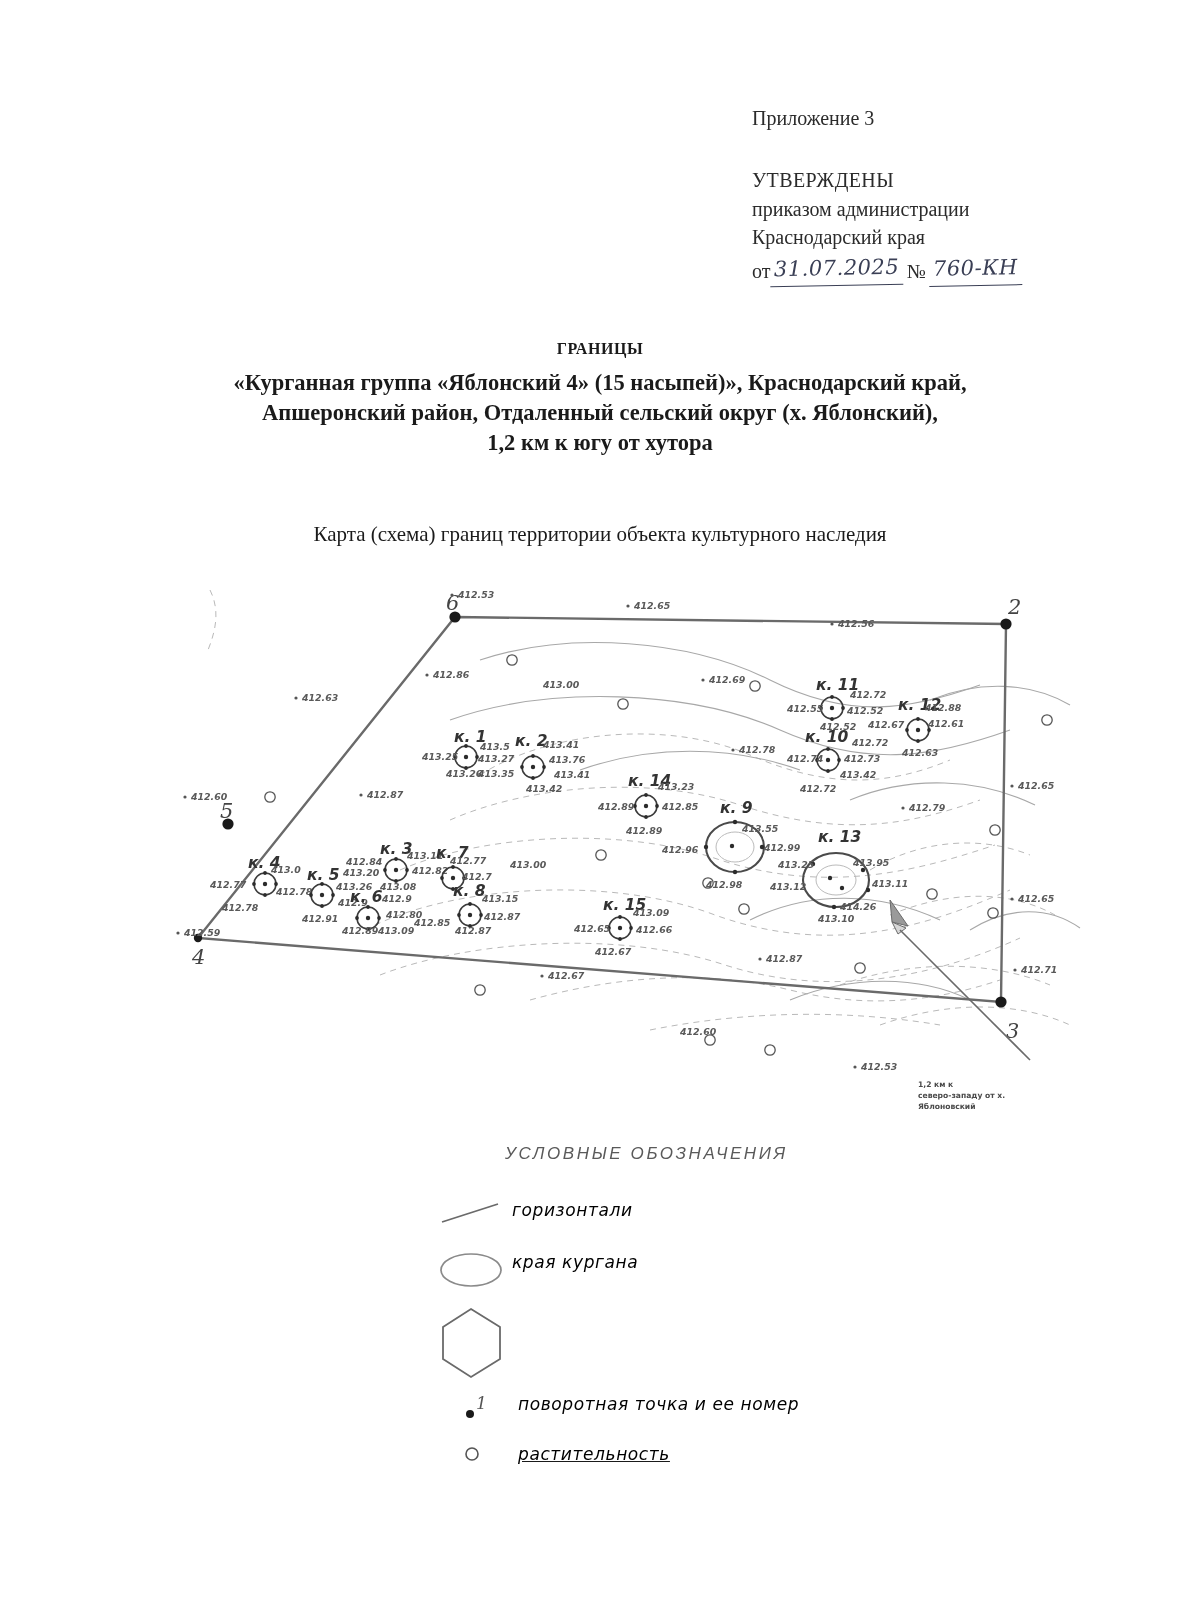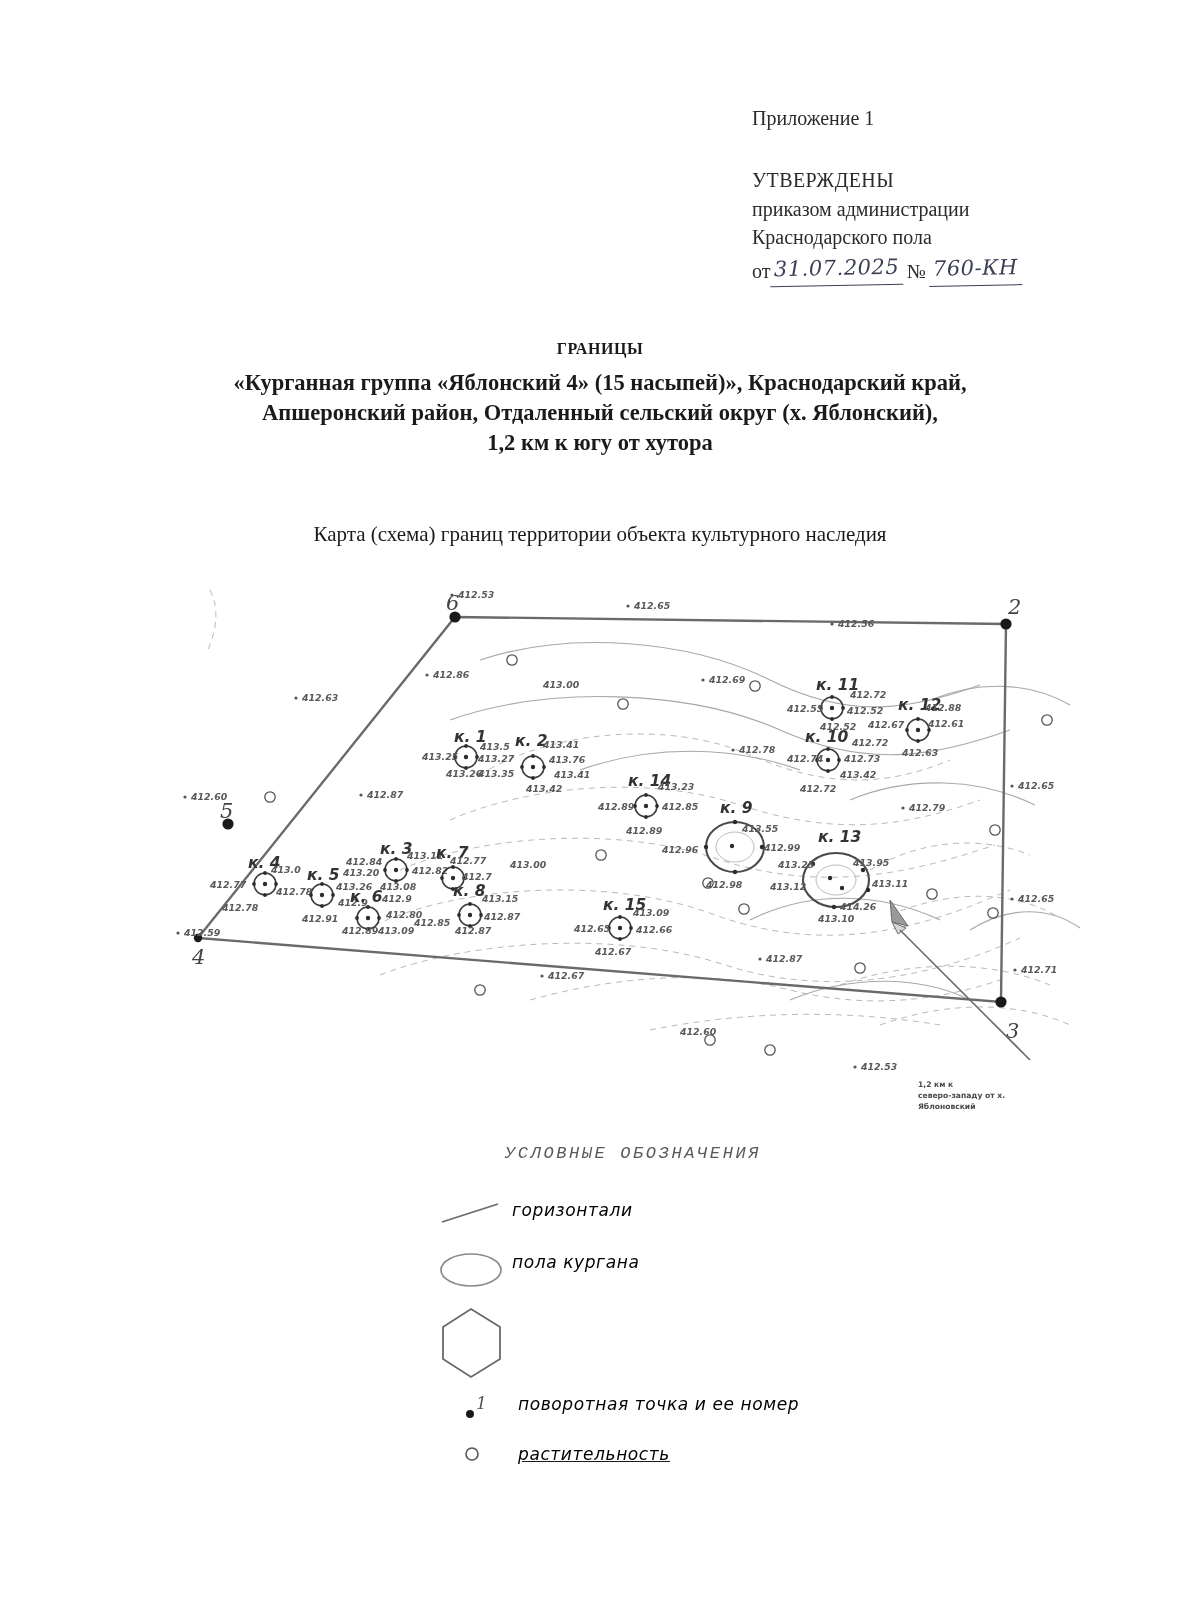--- a/index.html
+++ b/index.html
@@ -48,21 +48,21 @@
     fill:#595959;
   }
   .elev{font-size:9.4px;}
   .knum{font-size:15.5px;fill:#333;}
   .ptnum{font-family:"DejaVu Serif",serif;font-style:italic;font-size:21px;fill:#444;font-weight:normal;}
   .callout{font-family:"DejaVu Sans",sans-serif;font-size:7.6px;fill:#4a4a4a;font-weight:bold;}
 
   
   .legend{position:absolute;left:430px;top:1140px;width:640px;height:350px;}
   .leg-title{
-    font-family:Liberation Mono, monospace;font-style:italic;
+    font-family:Liberation Sans, sans-serif;font-style:italic;
     font-size:17px;letter-spacing:2.6px;color:#5a5a5a;
     position:absolute;left:75px;top:4px;white-space:nowrap;
   }
   .leg-row{position:absolute;display:flex;align-items:flex-start;}
   .leg-sym{width:82px;flex:0 0 82px;display:flex;align-items:center;justify-content:center;}
   .leg-lbl{
     font-family:"DejaVu Sans", sans-serif;font-style:italic;
     font-size:17px;color:#000000;line-height:1.42;letter-spacing:.6px;
   }
   .r1{left:0;top:58px;}
@@ -70,24 +70,24 @@
   .r3{left:0;top:165px;}
   .r4{left:6px;top:252px;}
   .r5{left:6px;top:302px;text-decoration:underline;}
 </style>
 </head>
 <body>
 
 <div class="page">
 
   <div class="approval">
-    <div class="appendix">Приложение 1</div>
+    <div class="appendix">Приложение 3</div>
     <div class="utv">УТВЕРЖДЕНЫ</div>
     <div>приказом администрации</div>
-    <div>Краснодарского пола</div>
+    <div>Краснодарский края</div>
     <div class="dateline">
       <span class="lbl">от</span>
       <span class="hand">31.07.2025</span>
       <span class="numsym">№</span>
       <span class="hand">760-КН</span>
     </div>
   </div>
 
   <div class="title-wrap">
     <div class="t-main">ГРАНИЦЫ</div>
@@ -416,21 +416,21 @@
       </div>
       <div class="leg-lbl">горизонтали</div>
     </div>
 
     <div class="leg-row r2">
       <div class="leg-sym">
         <svg width="70" height="40">
             <ellipse cx="35" cy="20" rx="30" ry="16" fill="none" stroke="#8a8a8a" stroke-width="1.7"></ellipse>
           </svg>
       </div>
-      <div class="leg-lbl">пола  кургана</div>
+      <div class="leg-lbl">края  кургана</div>
     </div>
 
     <div class="leg-row r3">
       <div class="leg-sym">
         <svg width="70" height="76">
             <polygon points="35,4 64,22 64,54 35,72 7,54 7,22" fill="none" stroke="#6a6a6a" stroke-width="1.8"></polygon>
           </svg>
       </div>
     </div>
 

